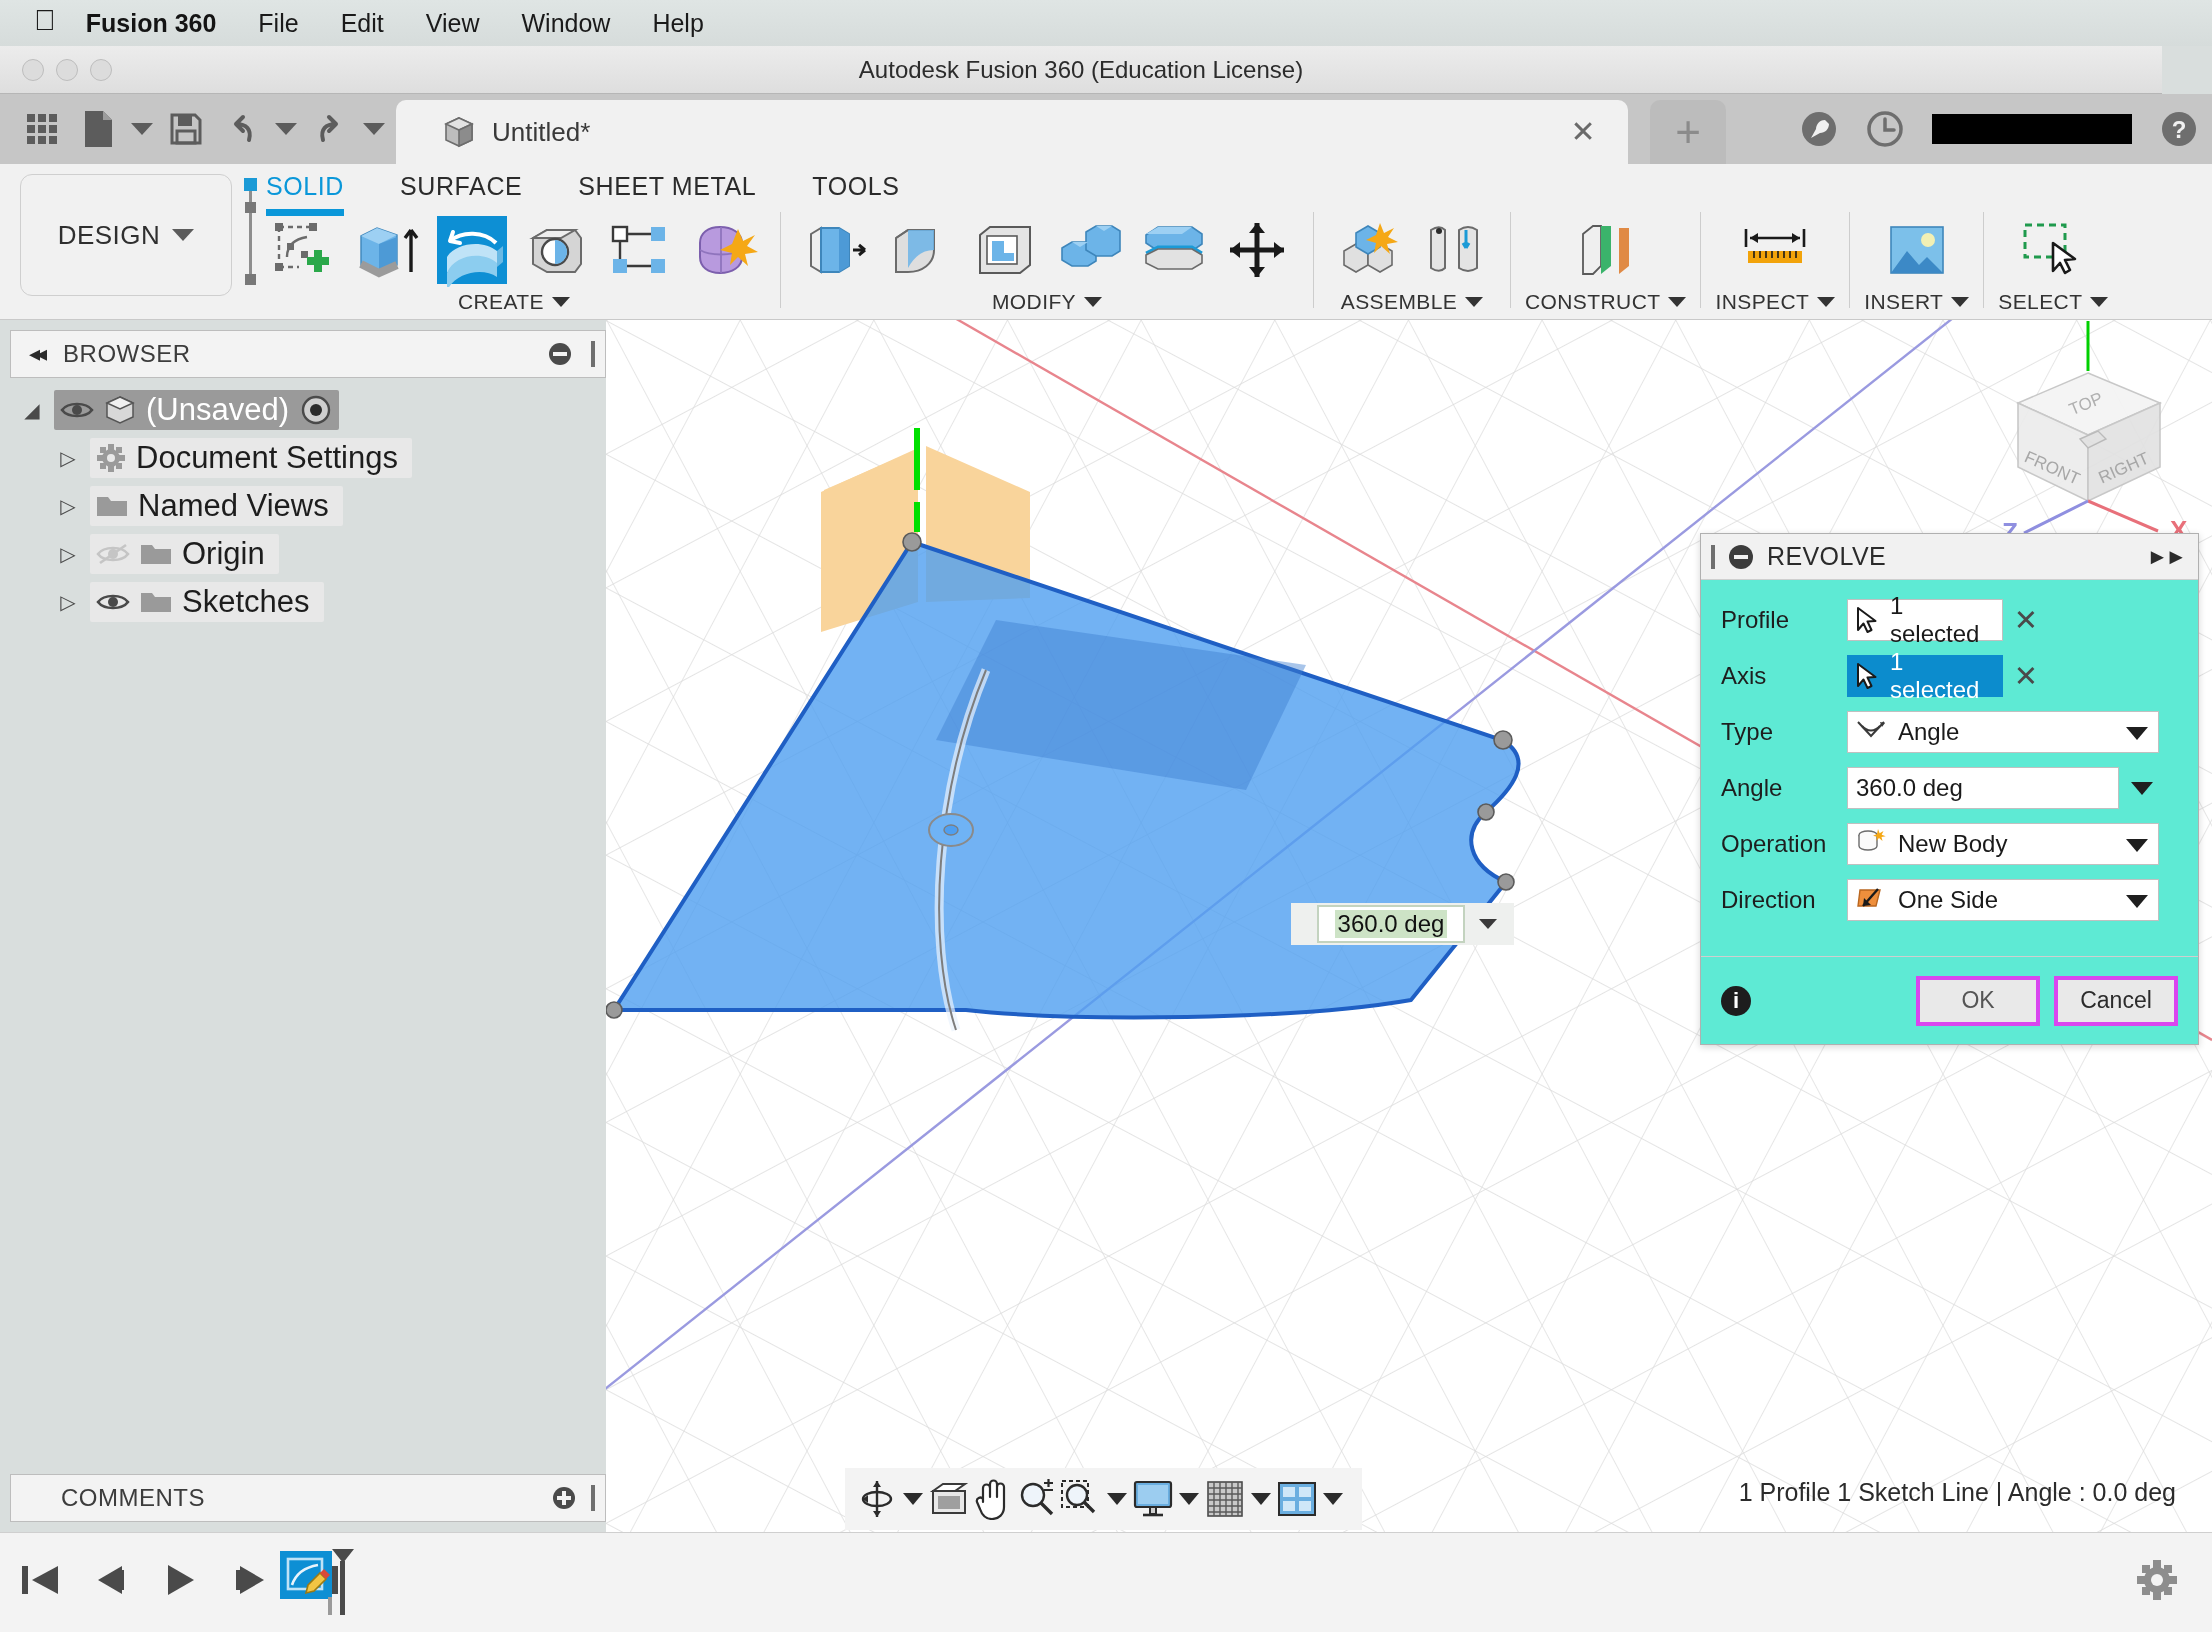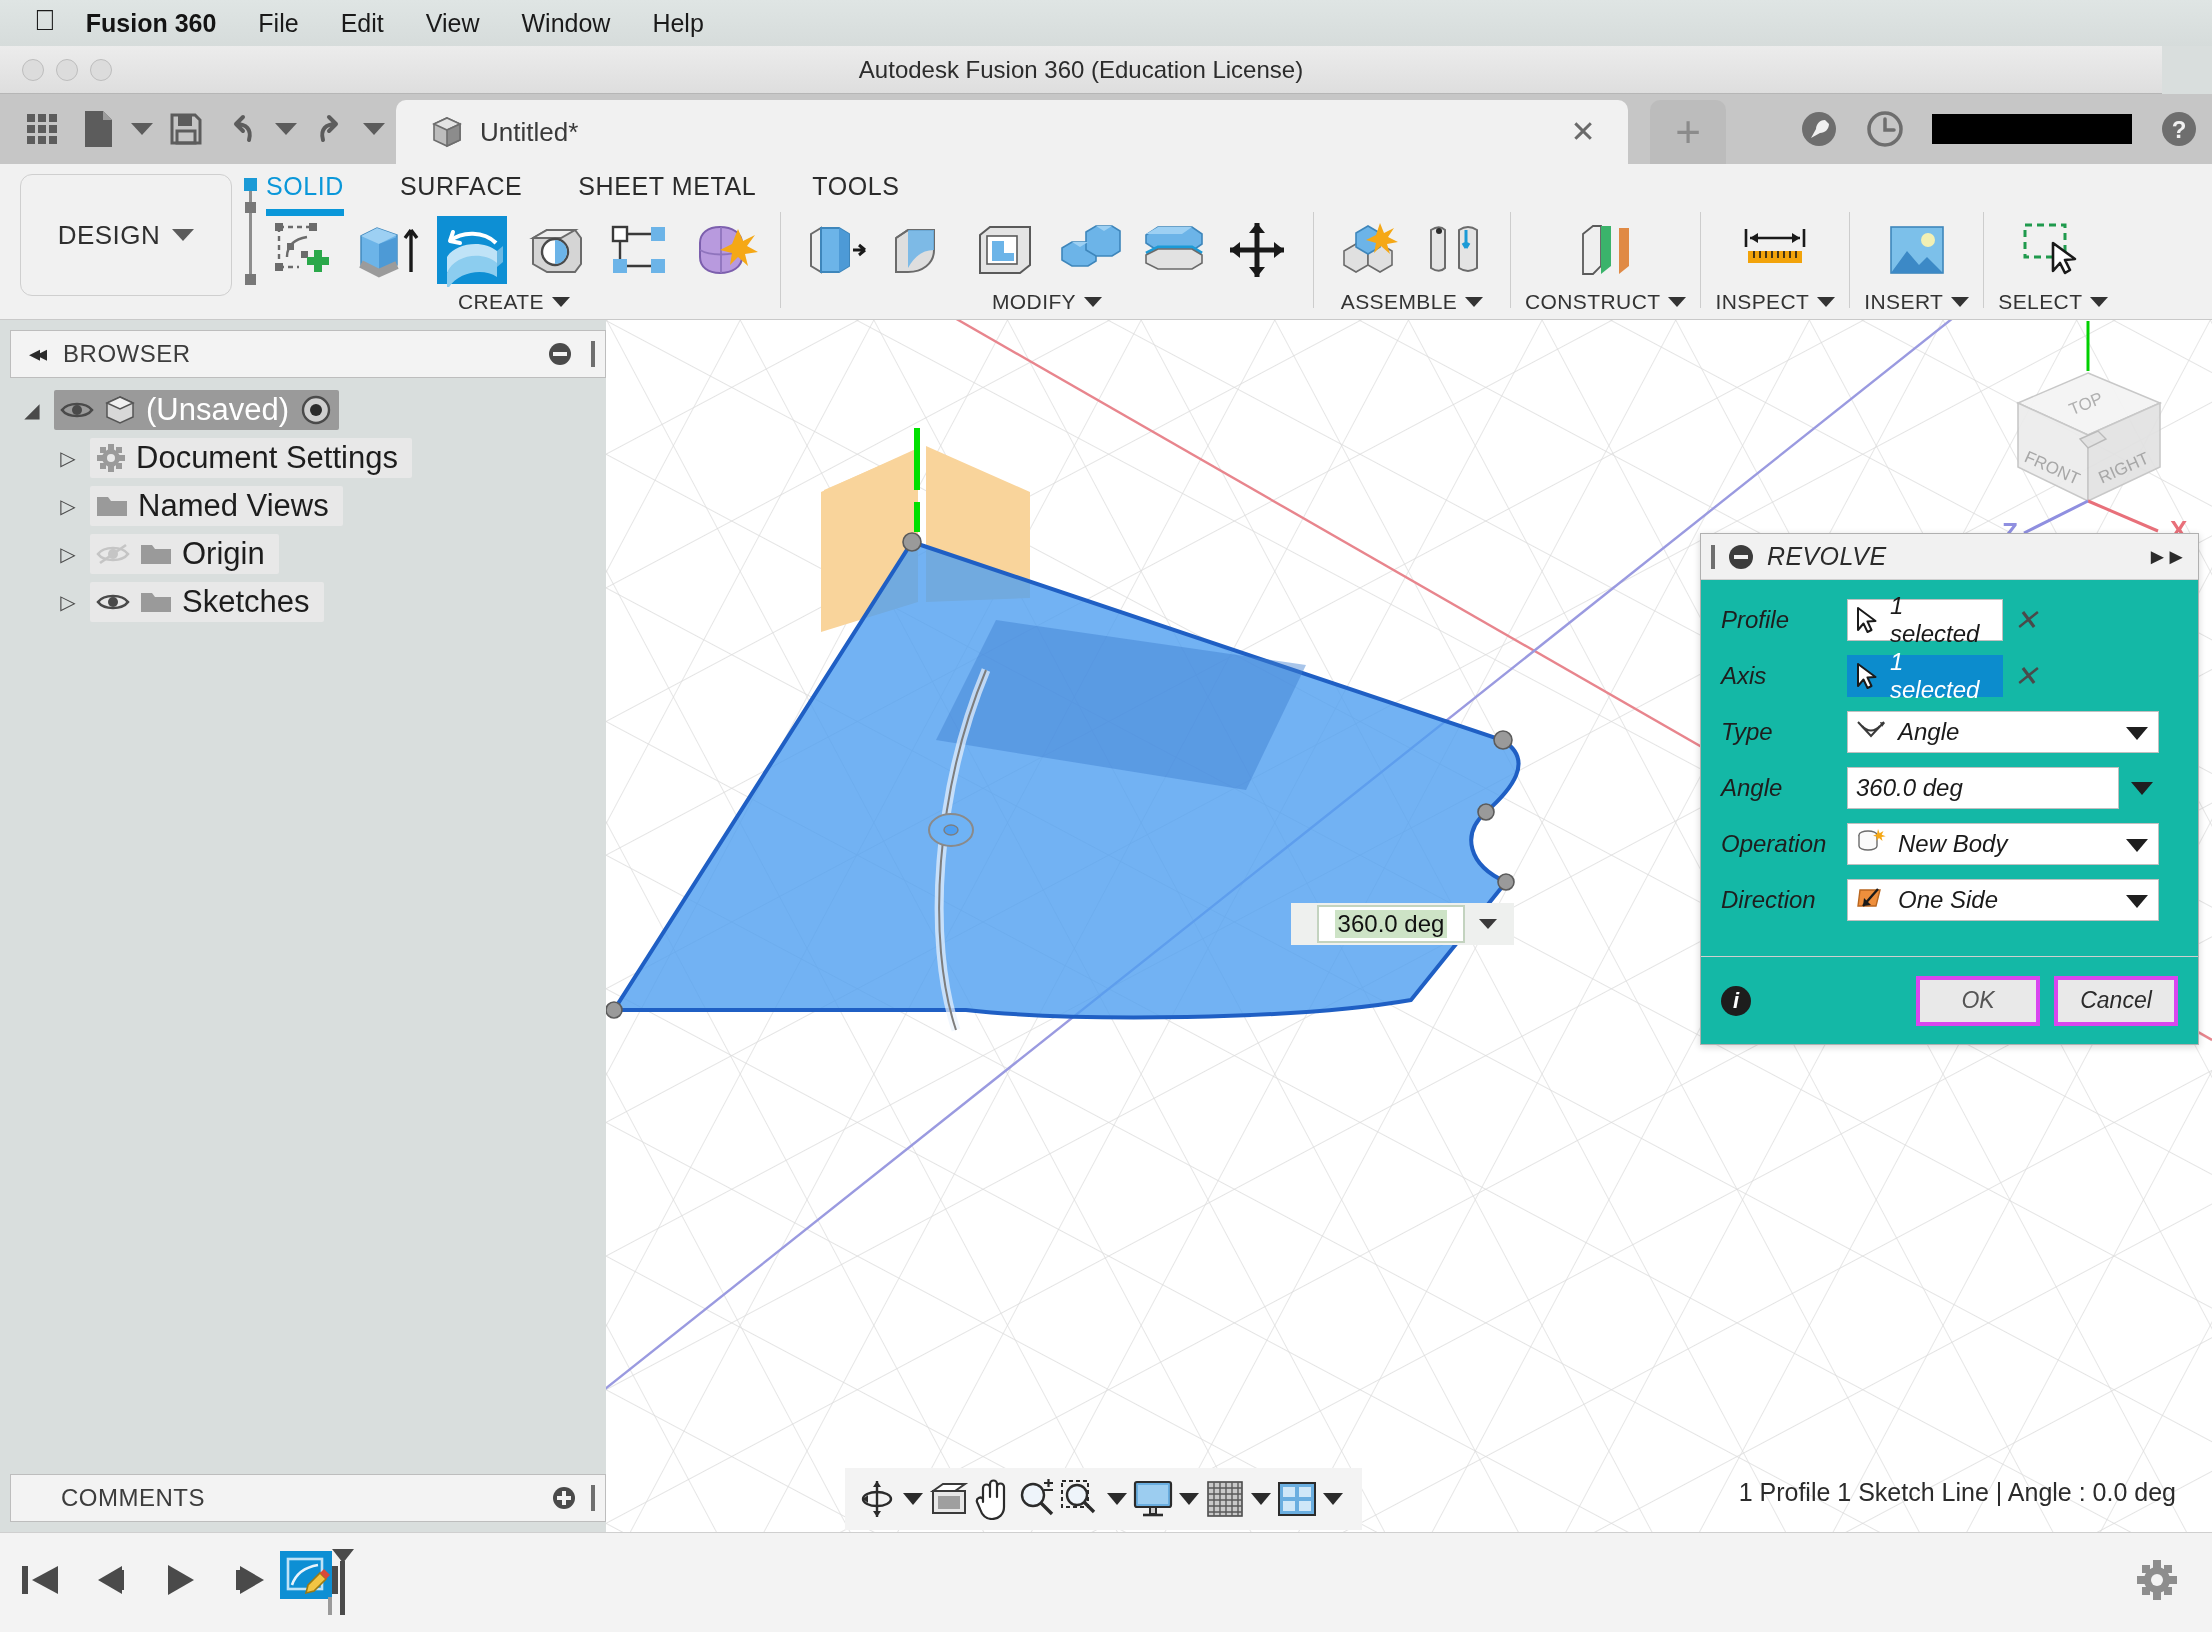--- a/index.html
+++ b/index.html
@@ -57,21 +57,21 @@
     justify-content: center; color: #5c5c5c;
   }
   .qat-caret { width: 32px; height: 56px; display:flex; align-items:center; justify-content:center; }
   .caret-dn {
     width: 0; height: 0; border-left: 11px solid transparent;
     border-right: 11px solid transparent; border-top: 12px solid #5c5c5c;
   }
   .doc-tab {
     position: absolute; left: 396px; top: 6px; width: 1232px; height: 64px;
     background: #f1f1f1; border-radius: 10px 10px 0 0;
-    display: flex; align-items: center; padding-left: 34px; gap: 16px;
+    display: flex; align-items: center; padding-left: 46px; gap: 16px;
   }
   .doc-tab .cube-ico { width: 34px; height: 34px; }
   .doc-tab .tabname { font-size: 26px; color: #3a3a3a; }
   .tab-close {
     position: absolute; right: 30px; top: 18px; width: 30px; height: 30px;
     color: #6a6a6a; font-size: 30px; line-height: 28px; text-align: center;
   }
   .newtab-btn {
     position: absolute; left: 1650px; top: 6px; width: 76px; height: 64px;
     background: #bcbcbc; border-radius: 10px 10px 0 0;
@@ -195,23 +195,22 @@
     background: #f3f3f3; border-top: 1px solid #cfcfcf; border-radius: 0 0 0 0;
   }
   .tl-controls { position: absolute; left: 14px; top: 16px; display: flex; align-items: center; gap: 18px; }
   .tl-btn { width: 52px; height: 62px; display: flex; align-items: center; justify-content: center; }
   .tl-feature { position: absolute; left: 278px; top: 14px; width: 86px; height: 72px; }
   .tl-gear { position: absolute; right: 34px; top: 26px; width: 42px; height: 42px; }
 
   
   .dlg {
     position: absolute; left: 1700px; top: 533px; width: 499px; height: 512px;
-    background: #14b8a6; border: 1px solid #b0b0b0;
+    background: #5eead4; border: 1px solid #b0b0b0;
     box-shadow: 0 2px 7px rgba(0,0,0,.16);
-    font-style: italic;
   }
   .dlg-head {
     height: 46px; background: #f1f1f1; border-bottom: 1px solid #cfcfcf;
     display: flex; align-items: center; padding-left: 8px; gap: 14px;
   }
   .dlg-head .grip2 { width:4px;height:24px;border-left:2px solid #6f6f6f;border-right:2px solid #6f6f6f; margin-left:2px; }
   .dlg-head .mn { width:24px;height:24px;border-radius:50%;background:#3c3c3c;position:relative; }
   .dlg-head .mn::after{content:'';position:absolute;left:5px;top:10px;width:14px;height:4px;background:#f1f1f1;}
   .dlg-head .dt { font-size: 25px; color: #2b2b2b; letter-spacing: .4px; flex: 1; }
   .dlg-head .ff { font-size: 22px; color: #2b2b2b; letter-spacing: -3px; margin-right: 14px; }

